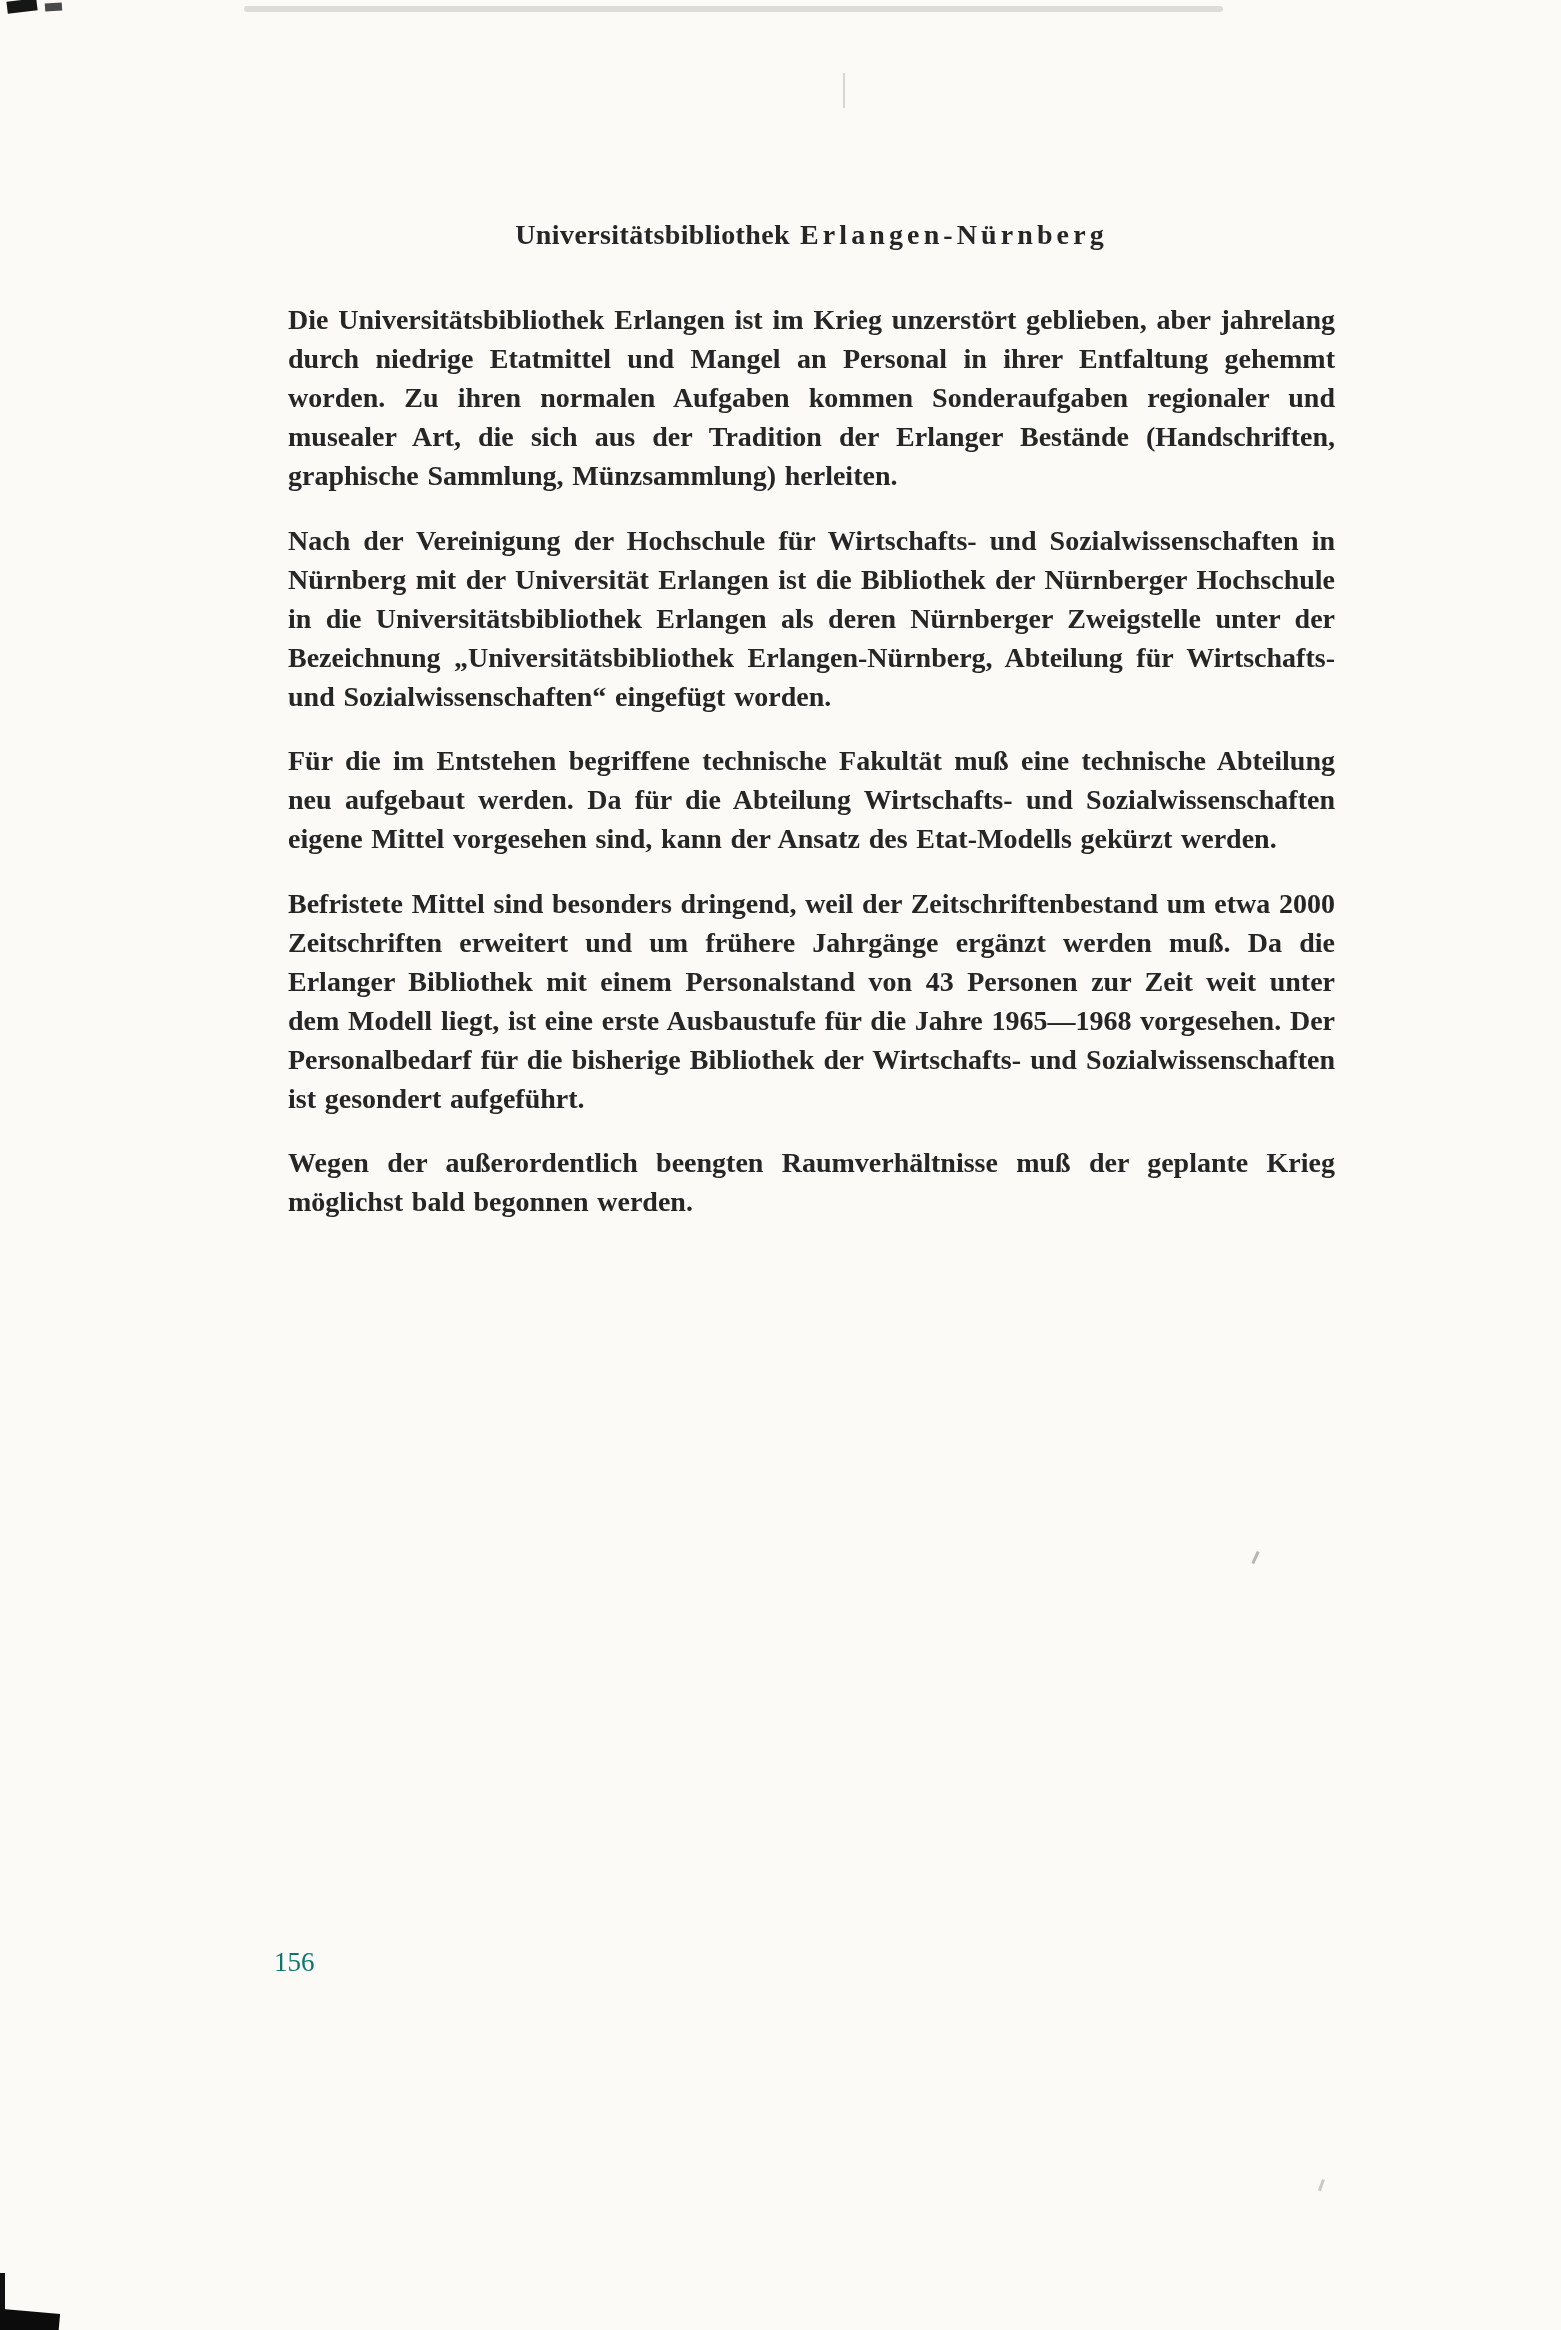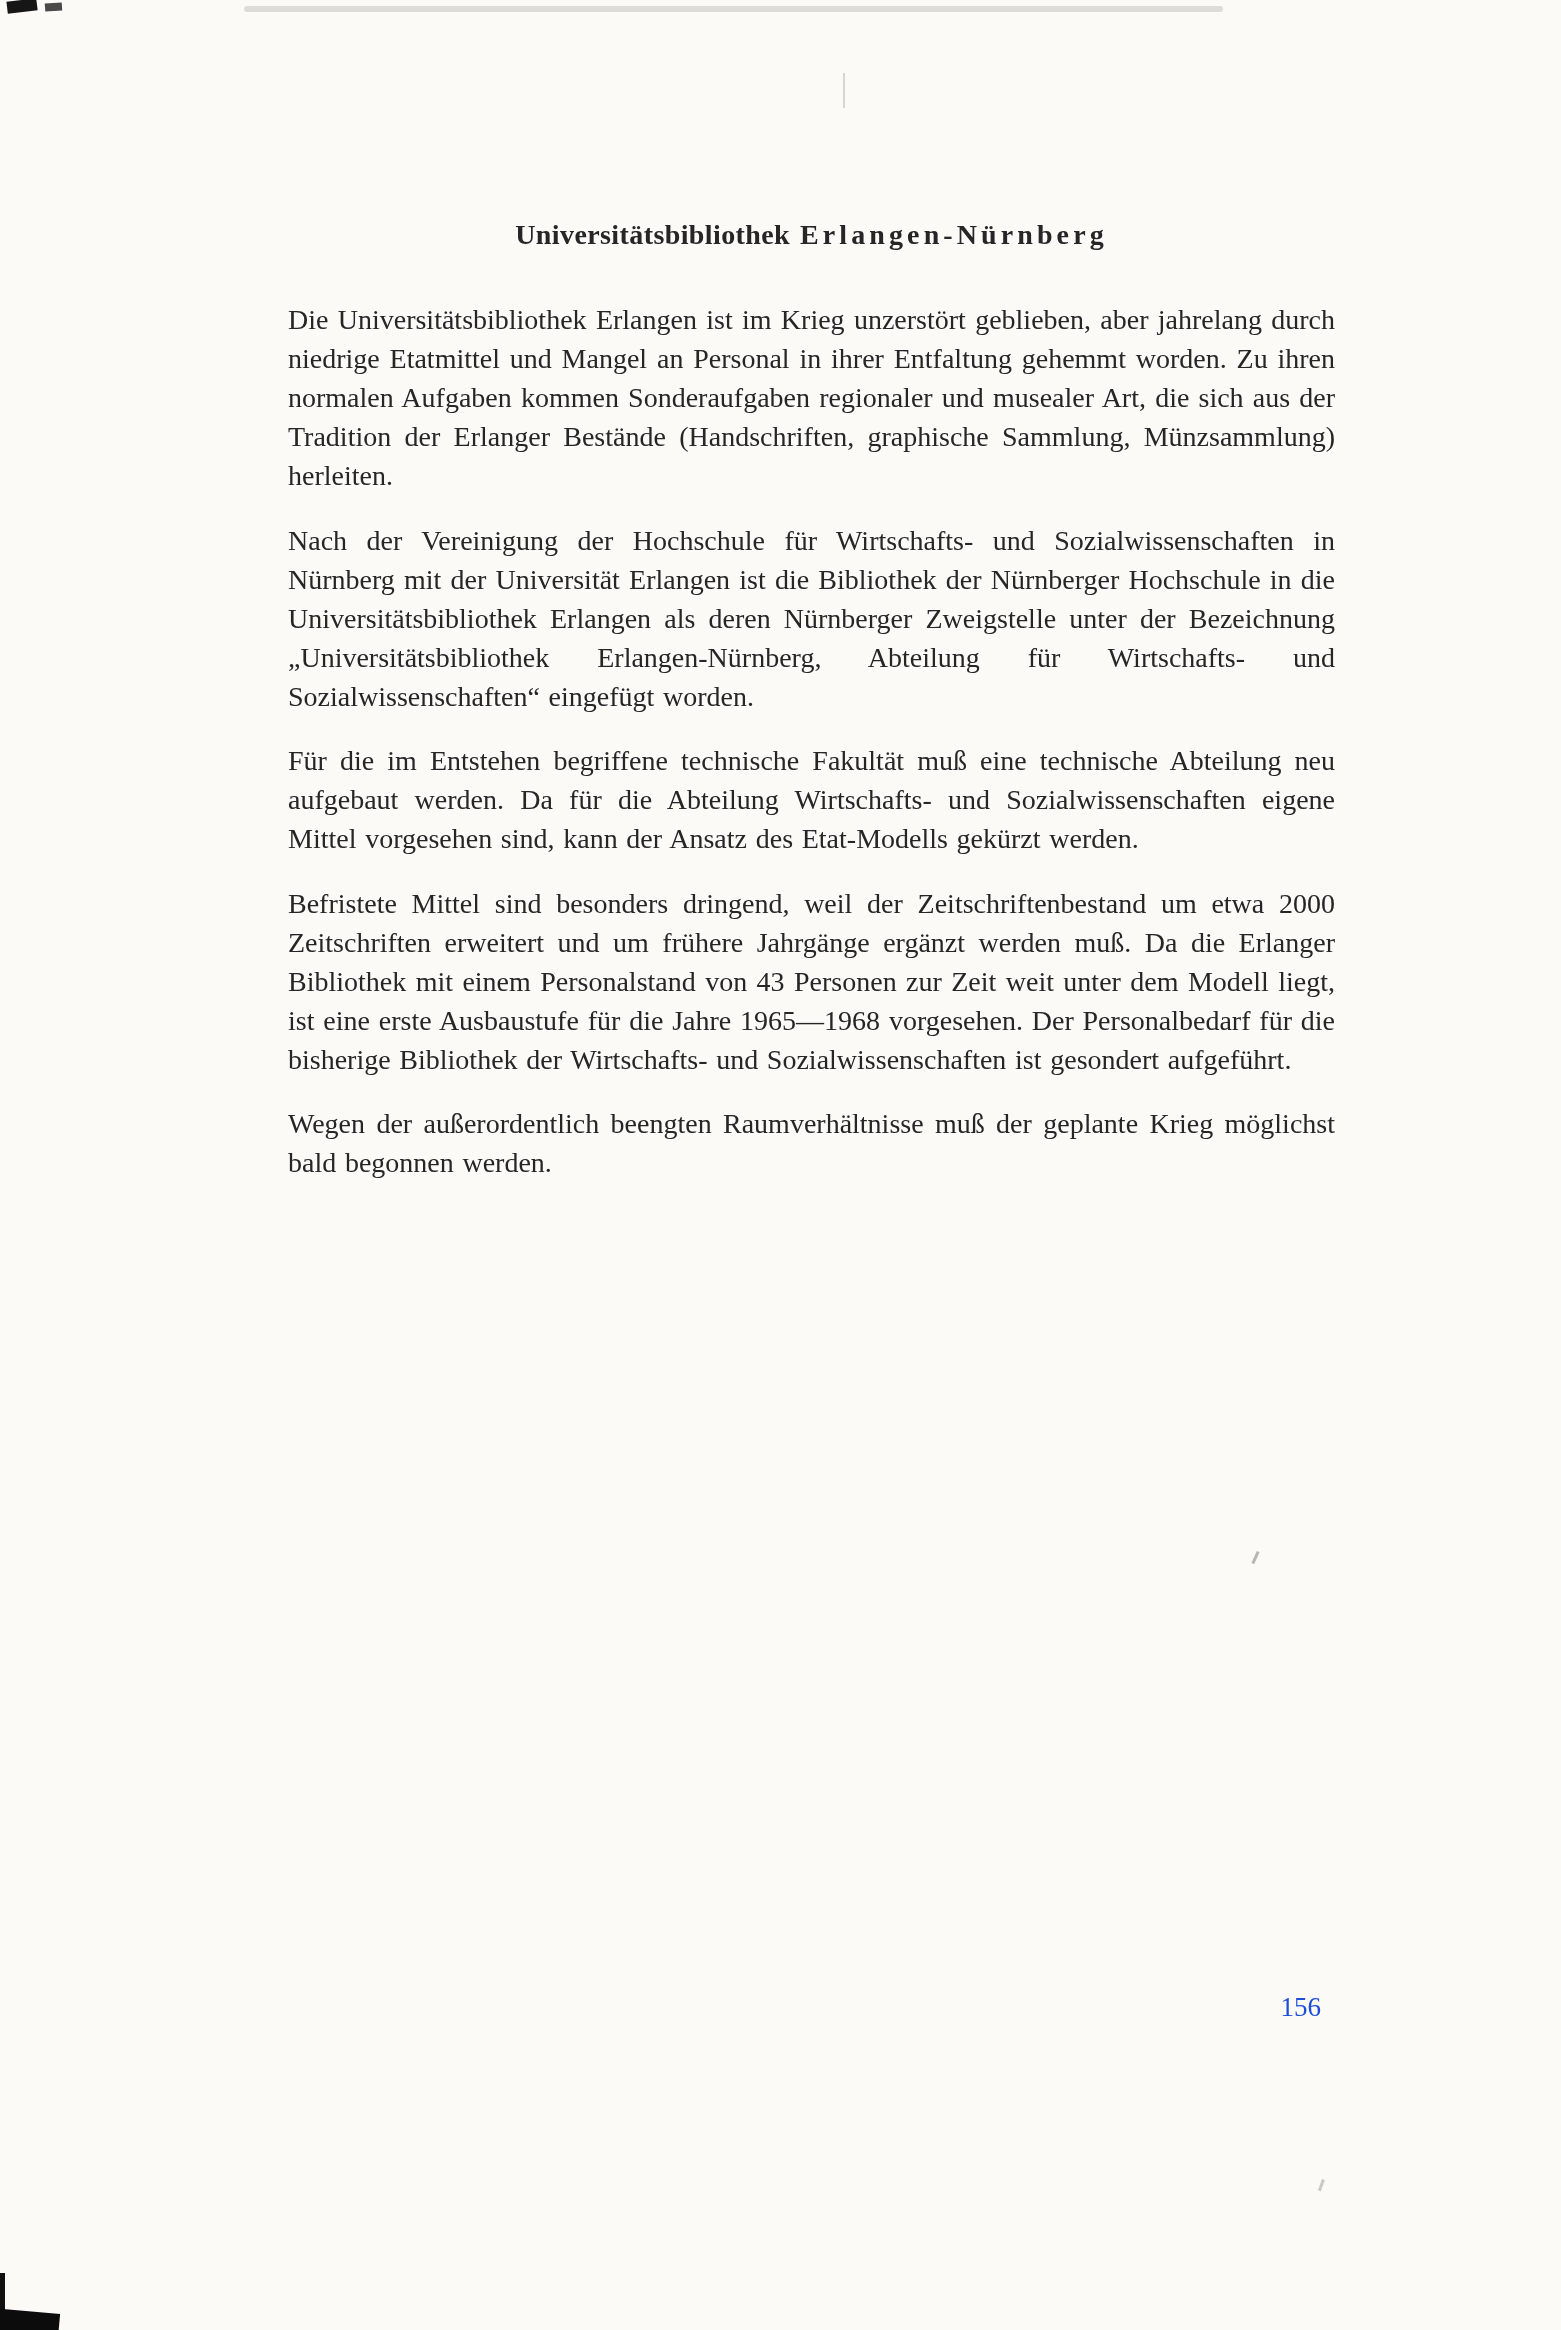--- a/index.html
+++ b/index.html
@@ -40,29 +40,30 @@
   }
   .doc-title .title-spaced {
     letter-spacing: 4.1px;
   }
   p.para {
     font-size: 28px;
     line-height: 39px;
     text-align: justify;
     margin: 0 0 25.6px 0;
     word-spacing: 1.7px;
+    font-weight: bold;
   }
   .page-number {
     position: absolute;
-    top: 1992px;
+    top: 1947px;
     left: 274px;
     width: 1047px;
-    text-align: right;
+    text-align: left;
     font-size: 27px;
-    color: #1d4ed8;
+    color: #0f766e;
   }
   .artifact {
     position: absolute;
   }
   .top-streak {
     left: 244px;
     top: 5.8px;
     width: 979px;
     height: 5.8px;
     background: #cdcdca;

